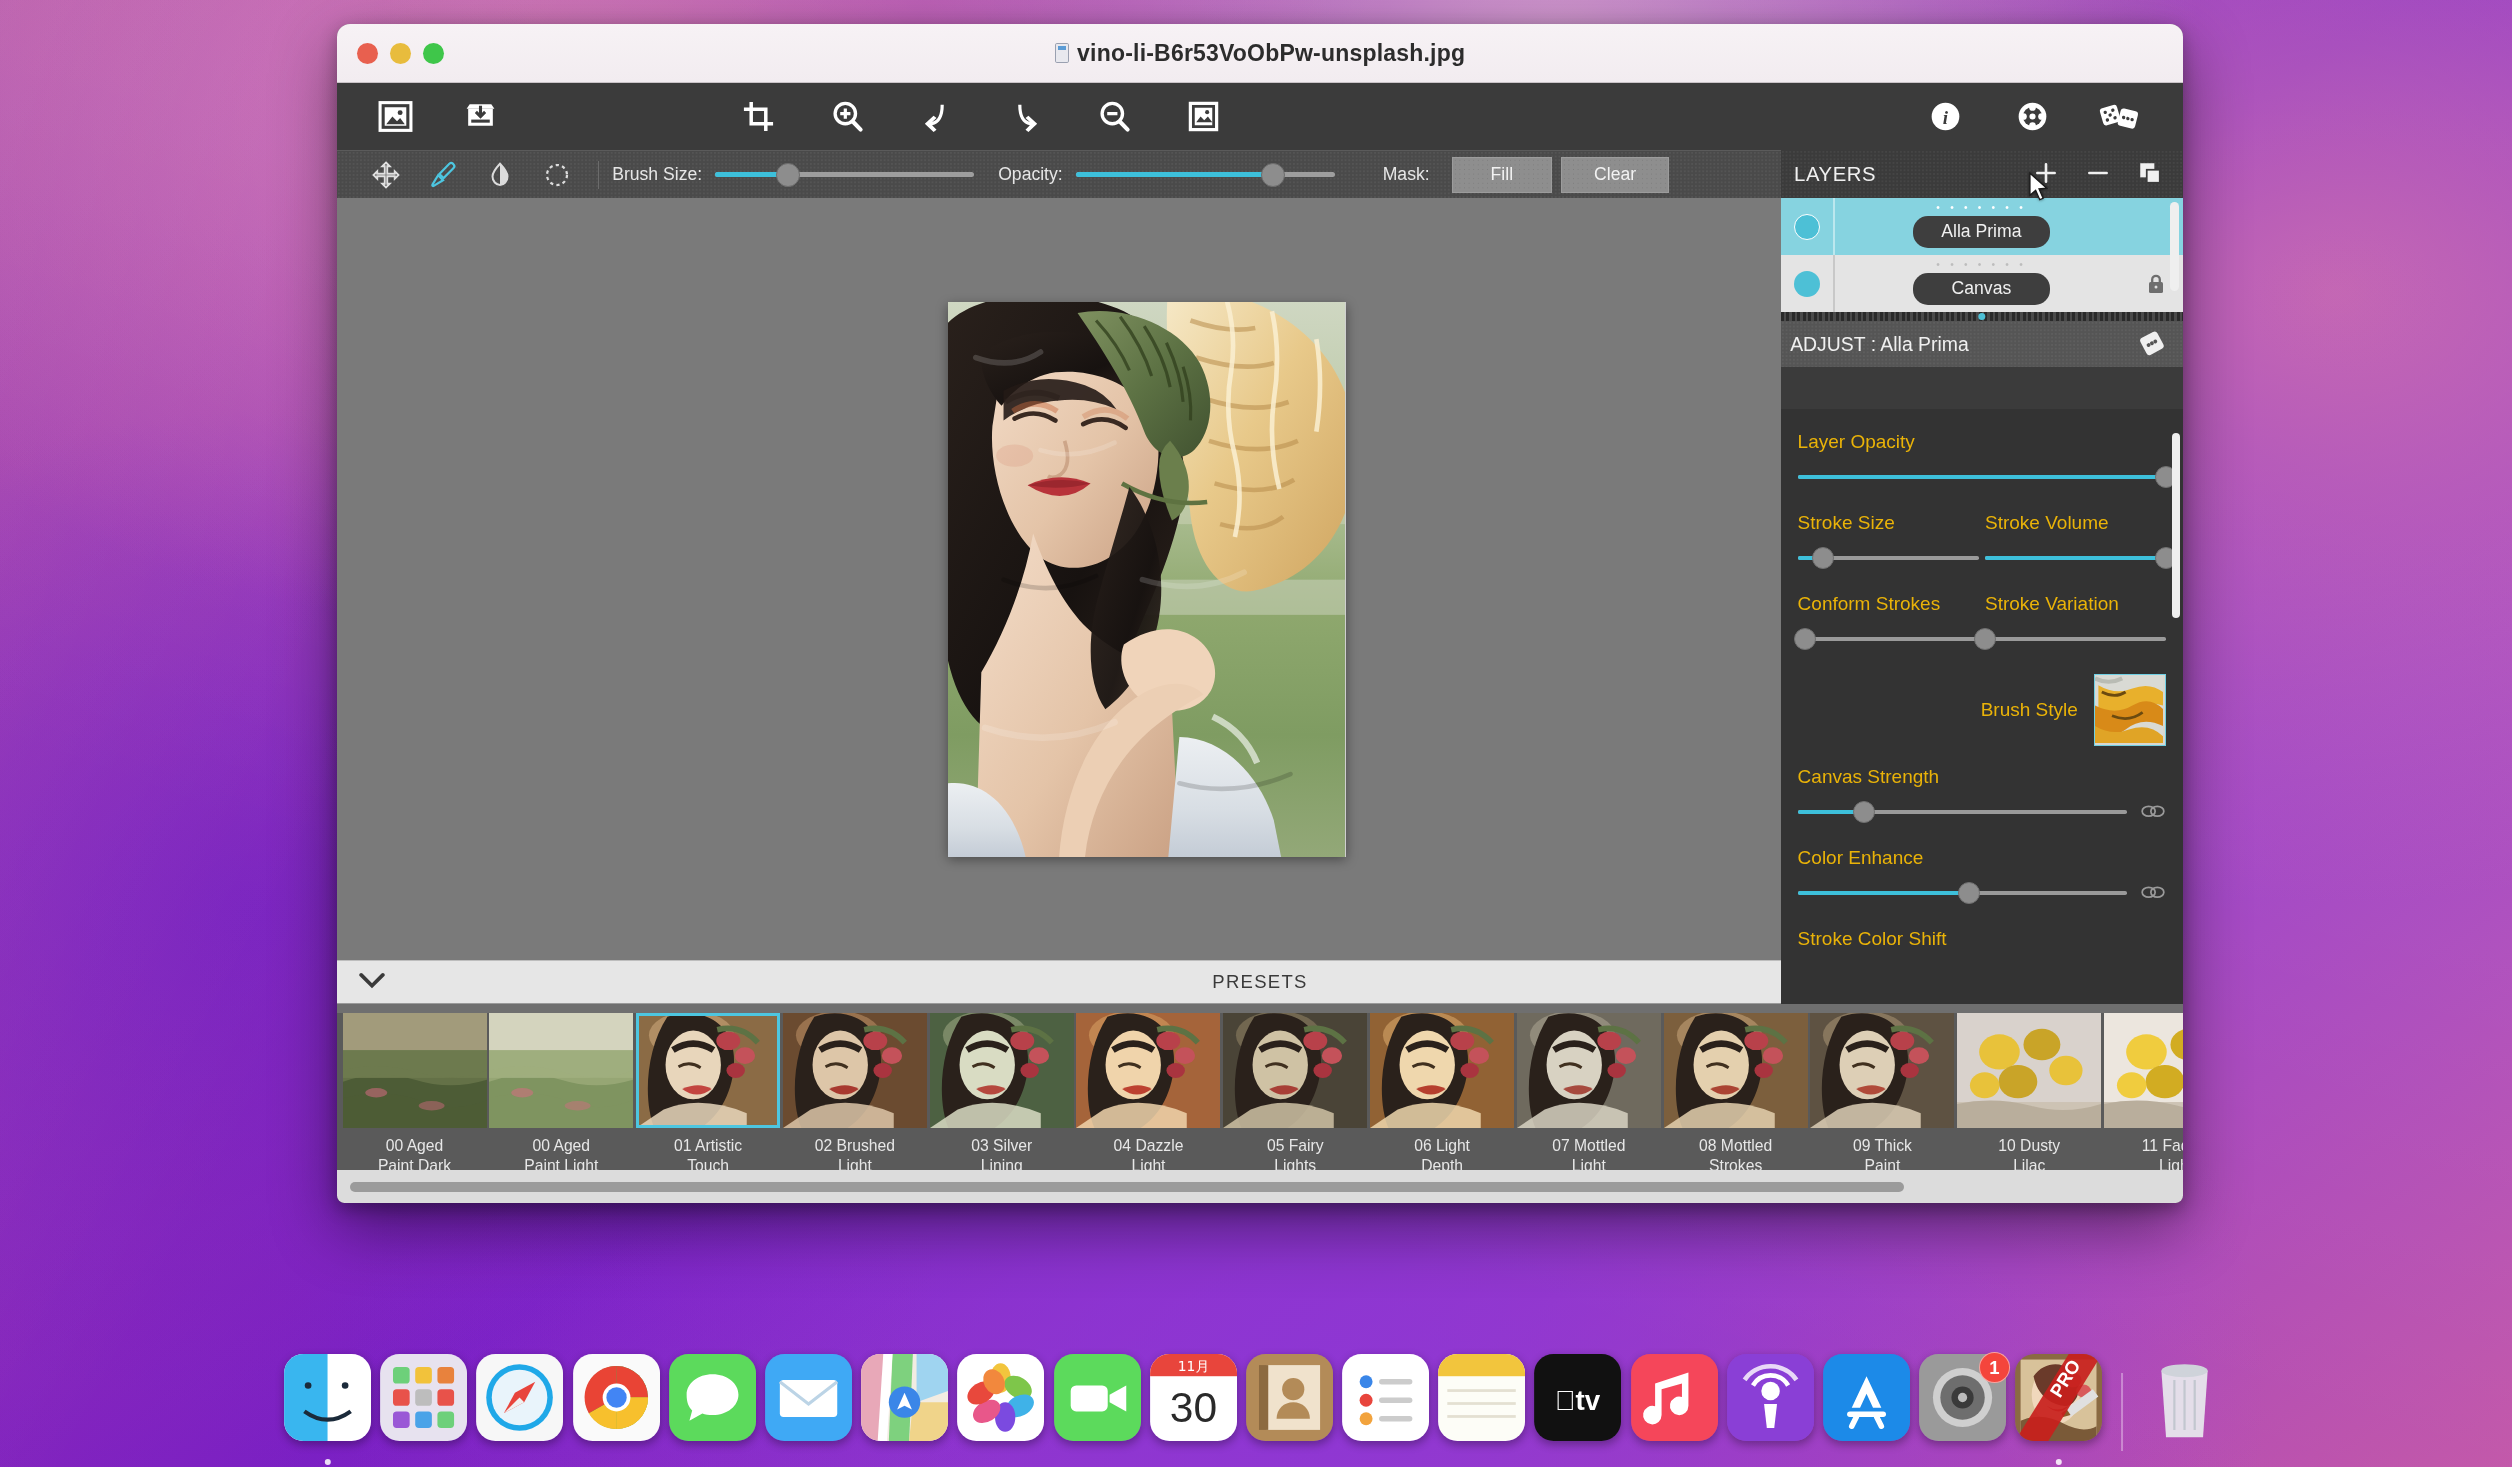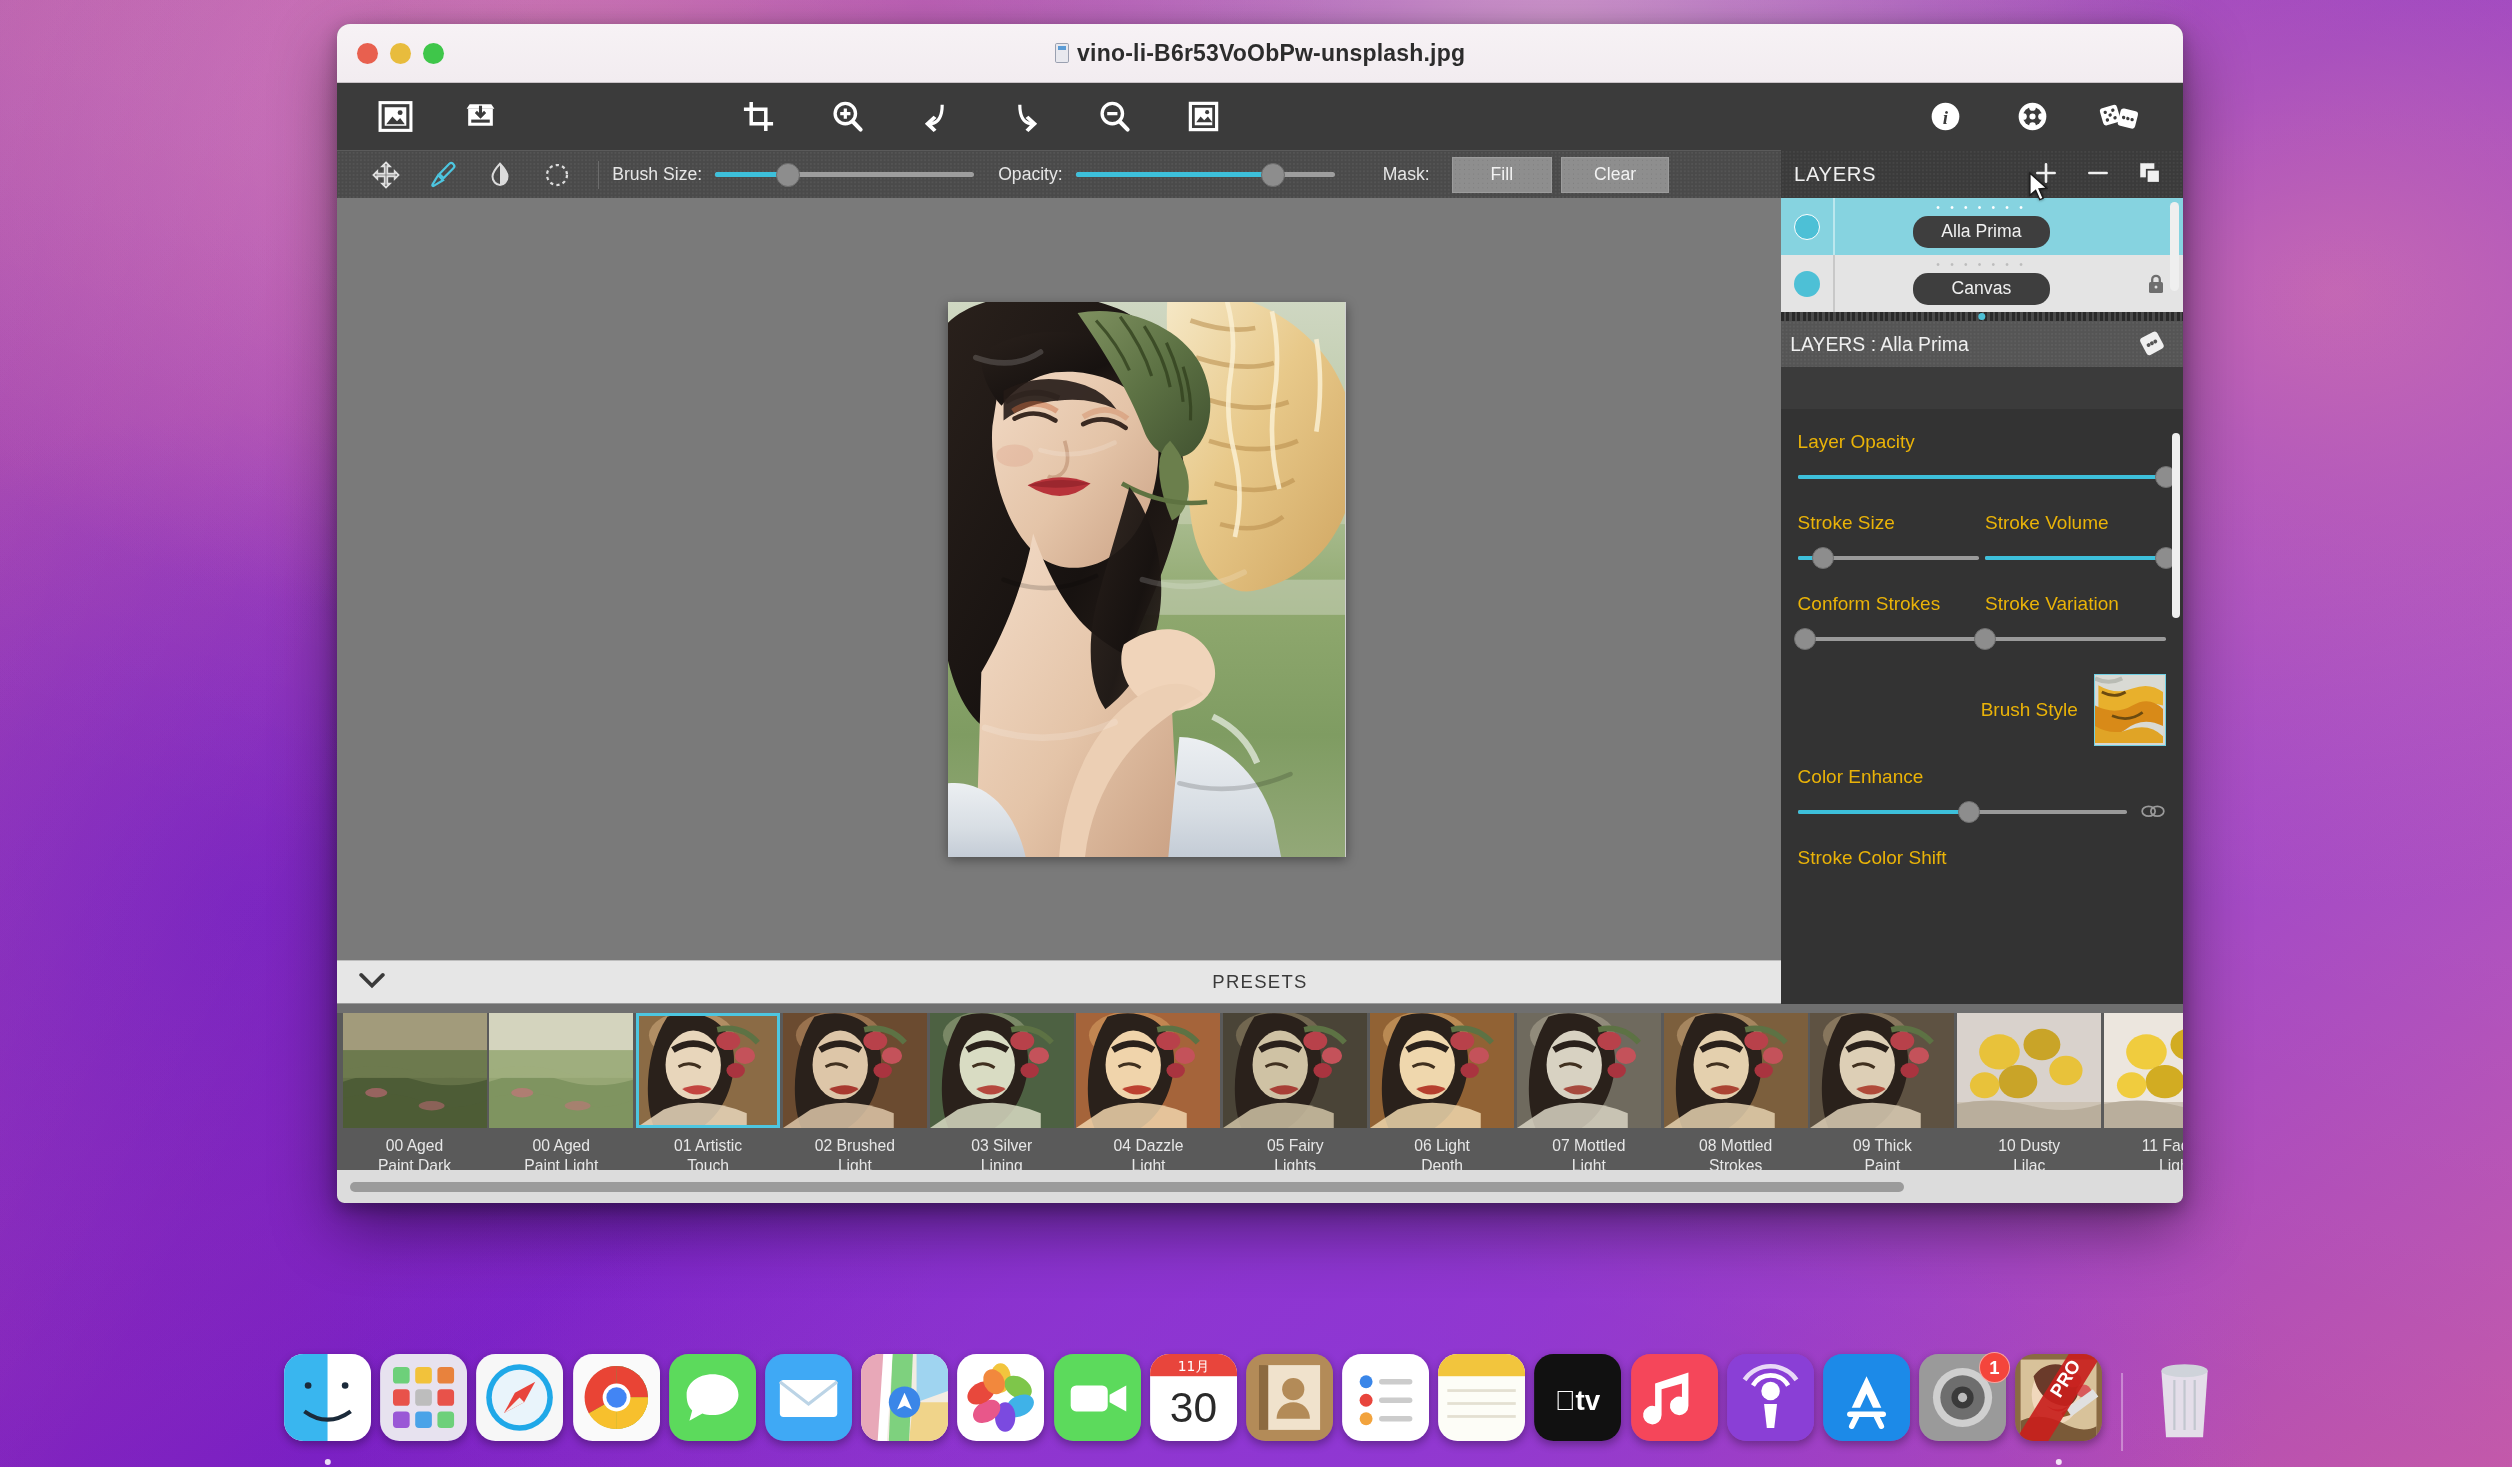--- a/index.html
+++ b/index.html
@@ -619,21 +619,21 @@
           </svg>
         </div>
       </div>
       <div class="layers-scroll"></div>
 
       <div class="panel-divider">
         <span class="pdot"></span>
       </div>
 
       <div class="adjust-head">
-        <span class="adjust-title">LAYERS : Alla Prima</span>
+        <span class="adjust-title">ADJUST : Alla Prima</span>
         <span class="adjust-dice">
           <svg width="31" height="28" viewBox="0 0 24 22">
             <g transform="rotate(-28 12 11)">
               <rect x="4" y="3.5" width="15" height="15" rx="2.6" fill="#f0f0f0"></rect>
               <circle cx="8.5" cy="11" r="1.5" fill="#555"></circle>
               <circle cx="11.5" cy="11" r="1.5" fill="#555"></circle>
               <circle cx="14.5" cy="11" r="1.5" fill="#555"></circle>
             </g>
           </svg>
         </span>
@@ -695,20 +695,36 @@
               <path d="M2 6 q10 6 20 2 q10 -4 18 2 l0 8 q-12 -4 -20 2 q-10 6 -18 0z" fill="#e8b02c"></path>
               <path d="M0 18 q12 6 22 0 q10 -6 18 2 l0 10 q-12 -6 -22 2 q-8 6 -18 0z" fill="#d88a18"></path>
               <path d="M0 30 q10 6 20 2 q12 -4 20 4 l0 4 -40 0z" fill="#e0a426"></path>
               <path d="M4 10 q8 4 14 0" stroke="#6b4a10" stroke-width="1.6" fill="none"></path>
               <path d="M10 24 q10 4 18 -2" stroke="#6b4a10" stroke-width="1.6" fill="none"></path>
               <path d="M0 2 q8 4 16 0" stroke="#b9bcb4" stroke-width="2.4" fill="none"></path>
             </svg>
           </div>
         </div>
 
+        <div class="ctl">
+          <div class="ctl-label">Canvas Strength</div>
+          <div class="linked">
+            <div class="p-slider">
+              <div class="ptrack"></div>
+                <div class="pfill" id="f5" style="width: 20%;"></div>
+                <div class="pknob" id="k5" style="left: 20%;"></div>
+            </div>
+            <span>
+              <svg width="26" height="18.5" viewBox="0 0 30 18">
+                <ellipse cx="10" cy="9" rx="7.5" ry="5.6" fill="none" stroke="#9a9a9a" stroke-width="2"></ellipse>
+                <ellipse cx="20" cy="9" rx="7.5" ry="5.6" fill="none" stroke="#9a9a9a" stroke-width="2"></ellipse>
+              </svg>
+            </span>
+          </div>
+        </div>
 
         <div class="ctl">
           <div class="ctl-label">Color Enhance</div>
           <div class="linked">
             <div class="p-slider">
               <div class="ptrack"></div>
                 <div class="pfill" id="f6" style="width: 52%;"></div>
                 <div class="pknob" id="k6" style="left: 52%;"></div>
             </div>
             <span>

